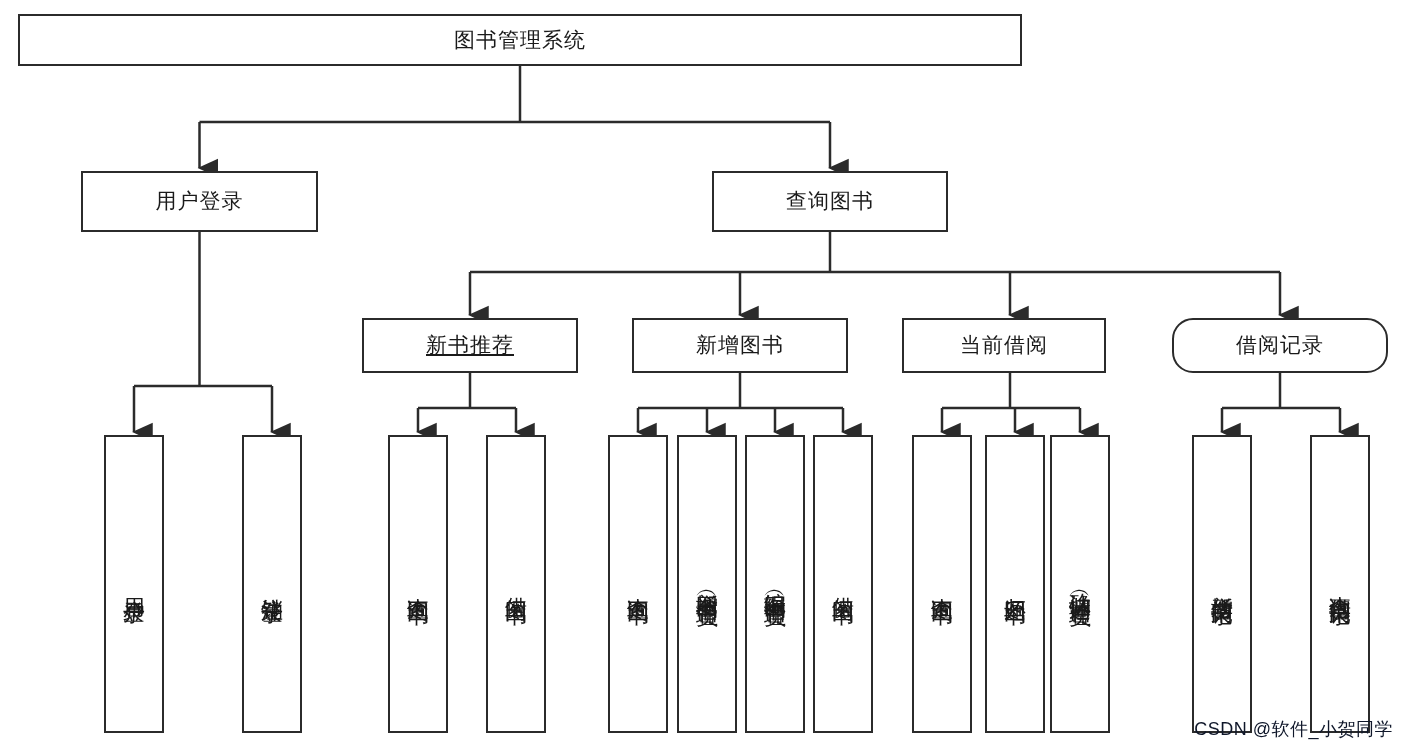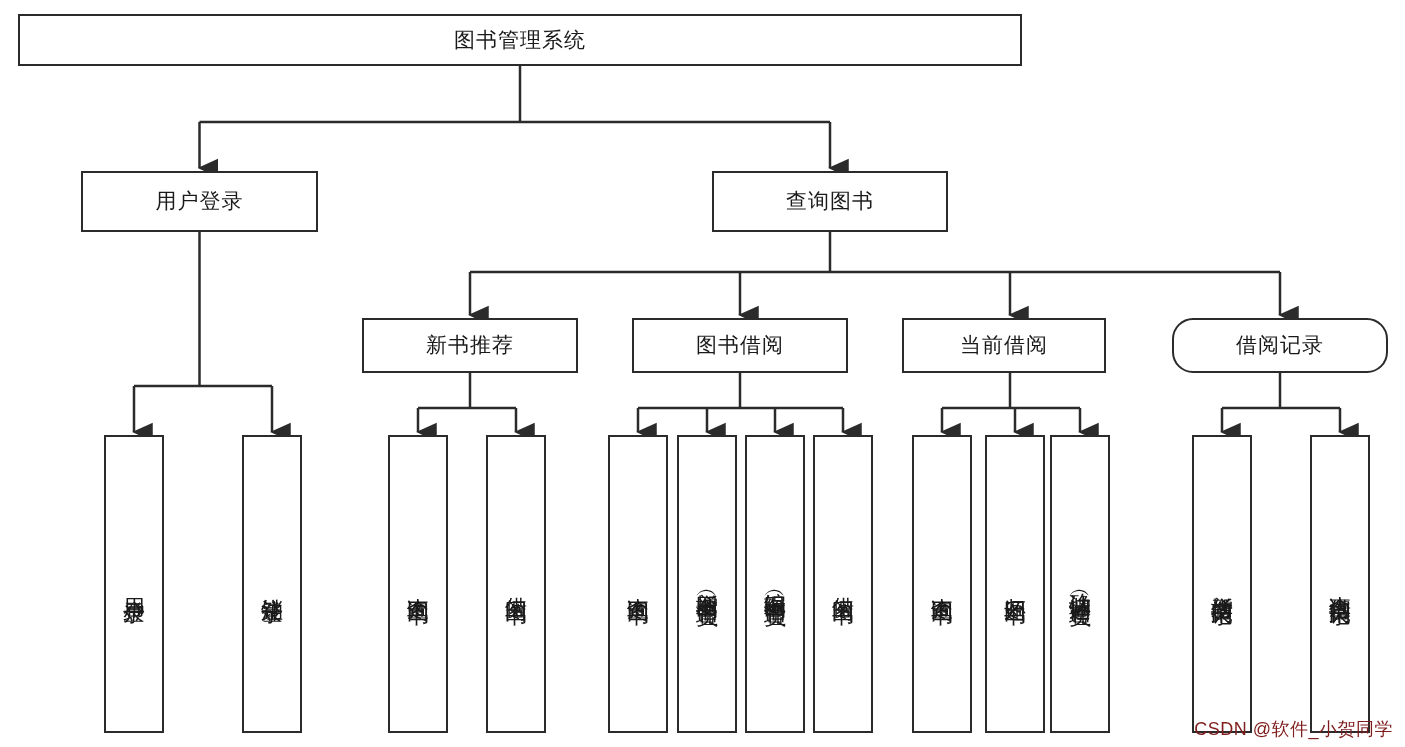--- a/index.html
+++ b/index.html
@@ -41,21 +41,21 @@
     line-height:1.18;
     letter-spacing:2px;
     white-space:normal;
     max-height:286px;
   }
   .watermark{
     position:absolute;
     right:12px;
     bottom:6px;
     font-size:18px;
-    color:#7f1d1d;
+    color:#0f172a;
     letter-spacing:0.5px;
     white-space:nowrap;
     user-select:none;
   }
 </style>
 </head>
 <body>
 
 <div id="canvas">
 
@@ -105,25 +105,25 @@
   <div id="nodes">
       <div class="node" style="left: 18px; top: 14px; width: 1004px; height: 52px;">
         <span class="lbl">图书管理系统</span>
       </div>
       <div class="node" style="left: 81px; top: 171px; width: 237px; height: 61px;">
         <span class="lbl">用户登录</span>
       </div>
       <div class="node" style="left: 712px; top: 171px; width: 236px; height: 61px;">
         <span class="lbl">查询图书</span>
       </div>
-      <div class="node" style="left: 362px; top: 318px; width: 216px; height: 55px;">
+      <div class="node" style="left: 362px; top: 318px; width: 216px; height: 55px; text-decoration: underline;">
         <span class="lbl">新书推荐</span>
       </div>
       <div class="node" style="left: 632px; top: 318px; width: 216px; height: 55px;">
-        <span class="lbl">图书借阅</span>
+        <span class="lbl">新增图书</span>
       </div>
       <div class="node" style="left: 902px; top: 318px; width: 204px; height: 55px;">
         <span class="lbl">当前借阅</span>
       </div>
       <div class="node" style="left: 1172px; top: 318px; width: 216px; height: 55px; border-radius: 21px;">
         <span class="lbl">借阅记录</span>
       </div>
       <div class="node leaf" style="left: 104px; top: 435px; width: 60px; height: 298px;">
         <span class="lbl">用户登录</span>
       </div>

